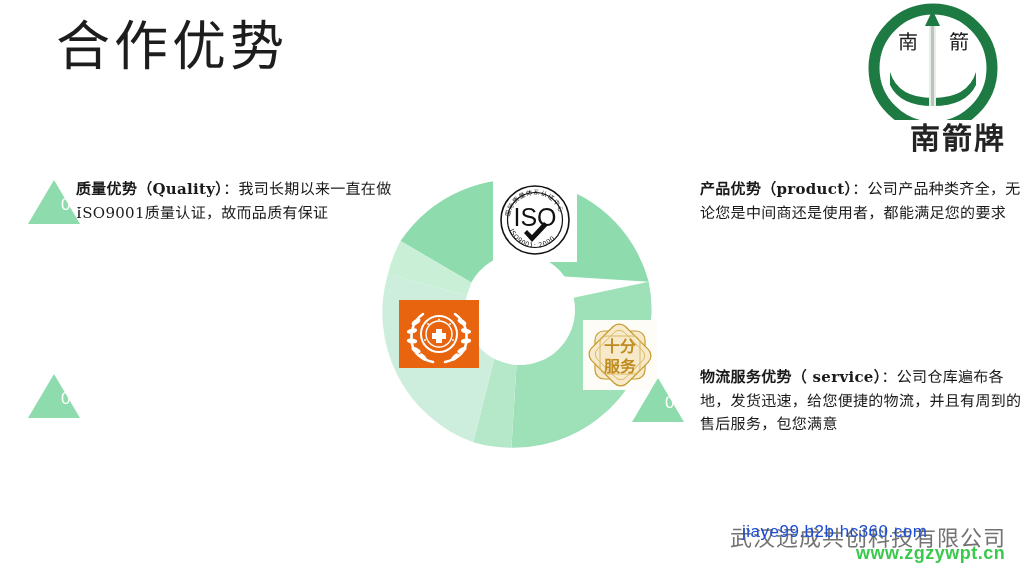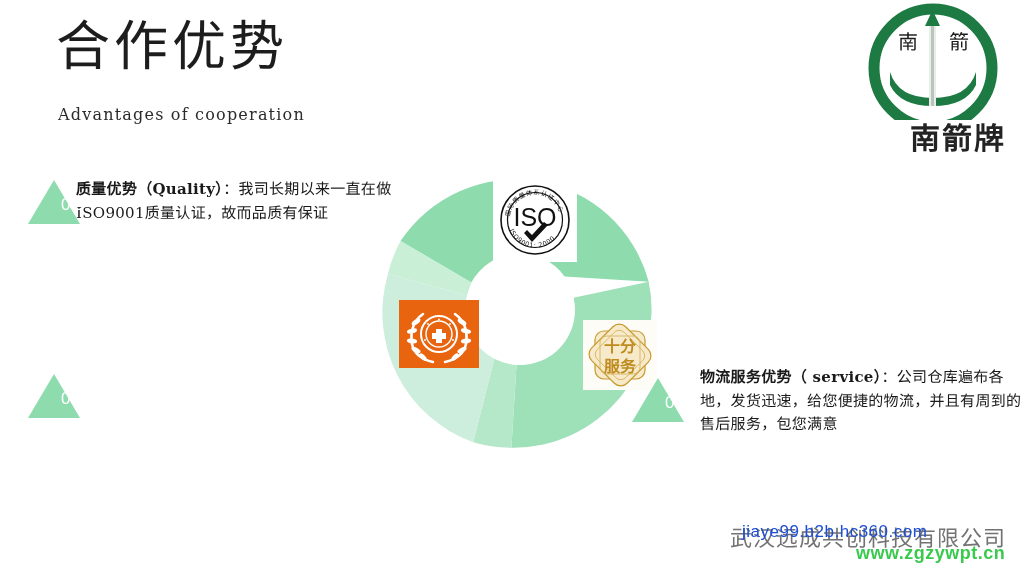--- a/index.html
+++ b/index.html
@@ -169,21 +169,20 @@
     white-space: nowrap;
   }
 </style>
 </head>
 <body>
 
 <div id="slide">
 
   <div class="page-title">合作优势</div>
 
-  <div class="page-subtitle">Advantages of cooperation</div>
 
   <div class="brand-logo">
     <svg width="146" height="118" viewBox="0 0 146 118" aria-hidden="true">
 
       <path d="M14 66 A59 59 0 1 1 132 66" fill="none" stroke="#1d7a43" stroke-width="11"></path>
       <path d="M14 66 A59 59 0 0 0 132 66" fill="none" stroke="#1d7a43" stroke-width="11"></path>
 
       <path d="M30 70 Q38 96 73 96 Q108 96 116 70 L116 83
                Q106 104 73 104 Q40 104 30 83 Z" fill="#1d7a43"></path>
       <path d="M44 71 Q50 86 73 86 Q96 86 102 71 L102 77
@@ -299,20 +298,23 @@
         <polygon points="28,2 54,46 2,46" fill="#8edcae"></polygon>
       </svg>
       <span class="tri-num">01</span>
     </div>
     <div class="adv-text">
       <b>质量优势（Quality）</b><span>：我司长期以来一直在做ISO9001质量认证，故而品质有保证</span>
     </div>
   </div>
 
   <div class="adv-block block-02">
+    <div class="adv-text">
+      <b>产品优势（product）</b><span>：公司产品种类齐全，无论您是中间商还是使用者，都能满足您的要求</span>
+    </div>
   </div>
 
   <div class="adv-block block-03">
     <div class="adv-marker">
       <svg width="56" height="48" viewBox="0 0 56 48" aria-hidden="true">
         <polygon points="28,2 54,46 2,46" fill="#8edcae"></polygon>
       </svg>
       <span class="tri-num">03</span>
     </div>
   </div>

